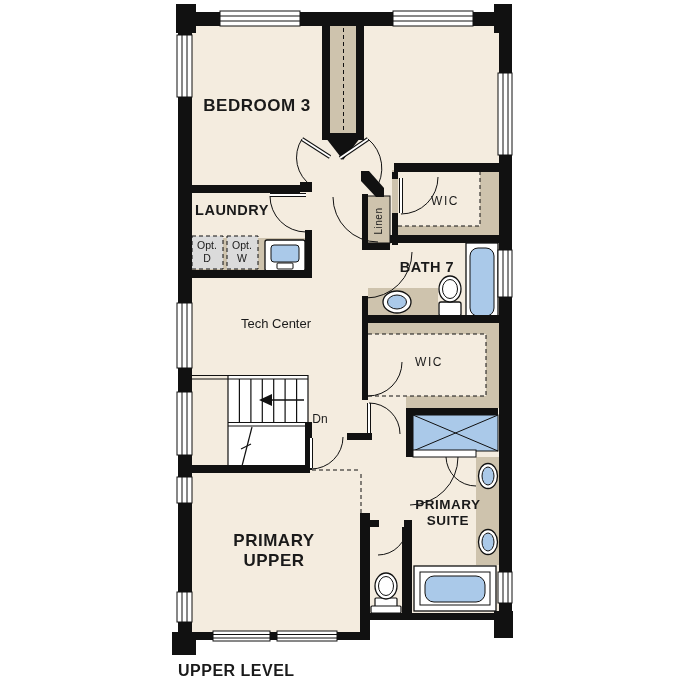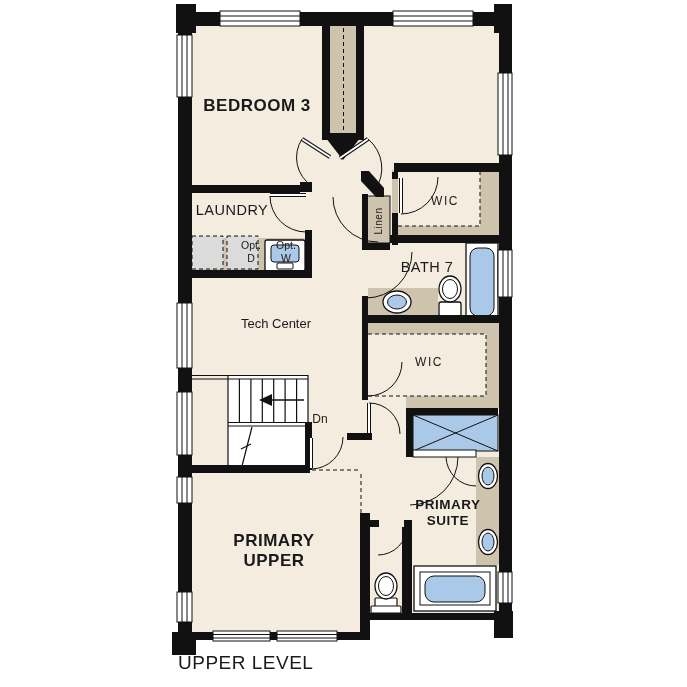--- a/index.html
+++ b/index.html
@@ -6,29 +6,30 @@
   .plan-wrap{
     position:relative;width:687px;height:687px;background:#ffffff;
     font-family:"Liberation Sans",sans-serif;color:#1a1a1a;overflow:hidden;
   }
   .plan-svg{position:absolute;left:0;top:0;}
   .lbl{
     position:absolute;transform:translate(-50%,-50%);
     white-space:nowrap;color:#1a1a1a;text-align:center;line-height:1.1;
   }
   .room-big{font-size:17px;font-weight:700;letter-spacing:.5px;}
-  .room-med{font-size:14.5px;font-weight:400;letter-spacing:.5px;}
+  .room-med{font-size:14.5px;font-weight:700;letter-spacing:.5px;}
   .room-sm{font-size:12px;letter-spacing:1.5px;}
   .plain{font-size:13px;}
-  .tiny{font-size:10.5px;line-height:1.25;margin-left:44px;}
+  .tiny{font-size:10.5px;line-height:1.25;}
   .linen{font-size:10px;transform:translate(-50%,-50%) rotate(-90deg);letter-spacing:.5px;}
   .two-line{line-height:1.18;}
   .title{
-    position:absolute;font-size:19px;font-weight:400;letter-spacing:.5px;
+    position:absolute;font-size:16px;font-weight:700;letter-spacing:.5px;
     transform:translateY(-50%);
+    margin-top:8px;
   }
 </style>
 </head>
 <body>
 
 <div class="plan-wrap">
 
 <svg class="plan-svg" width="687" height="687" viewBox="0 0 687 687">
 
   <path d="M178,12 H512 V637 H496 V620 H370 V640 H178 Z" fill="#f4ecdf"></path>

